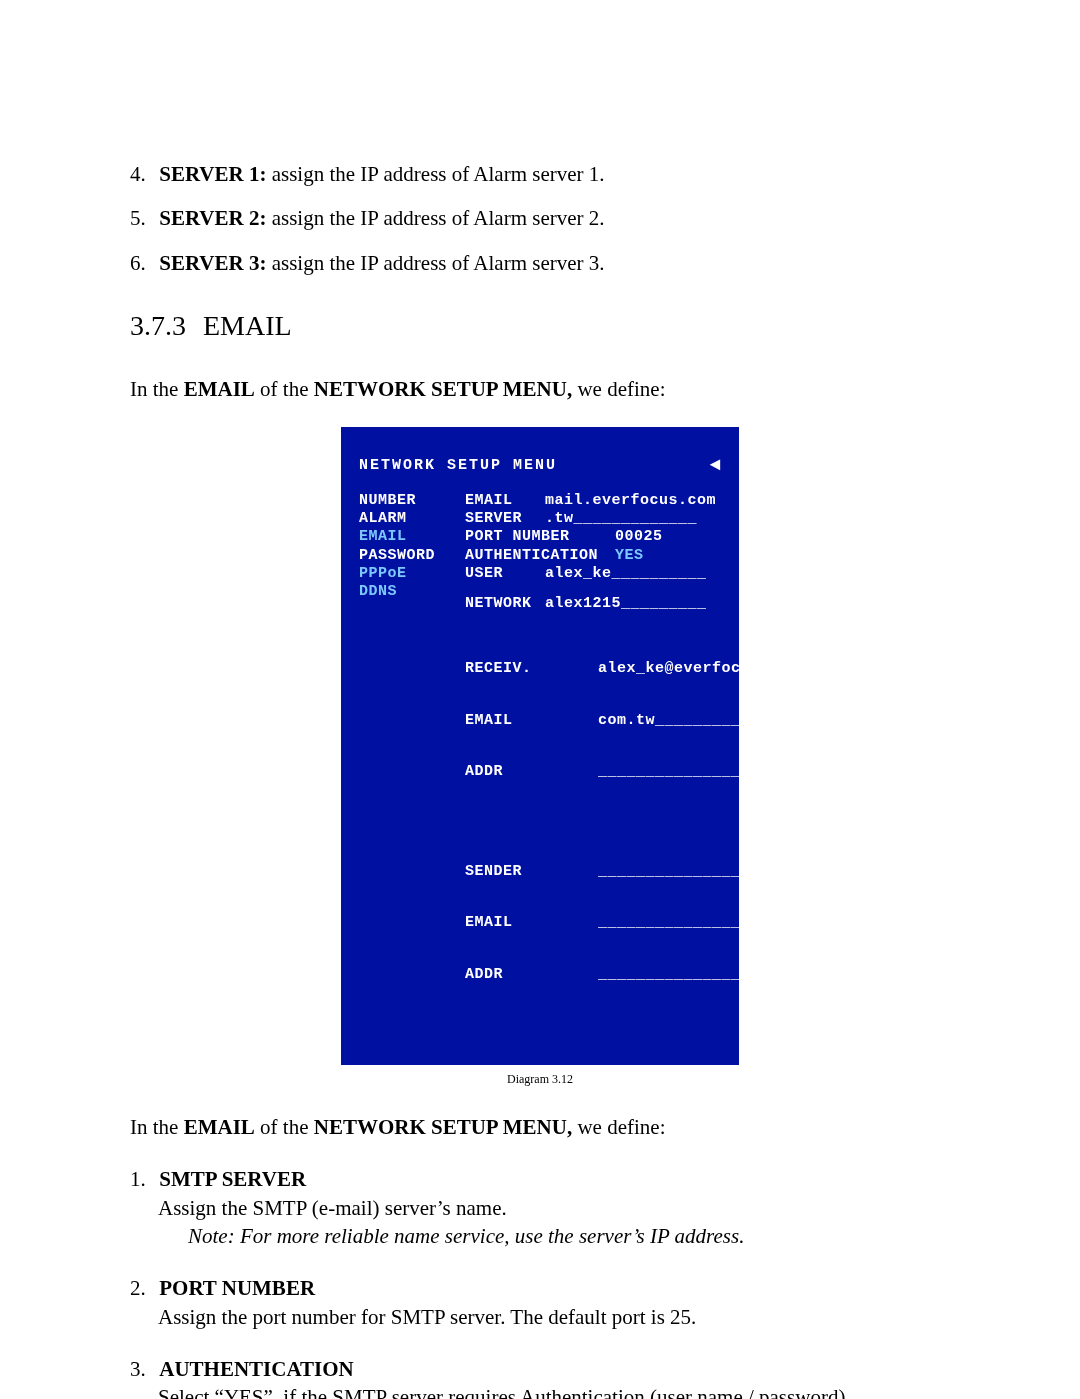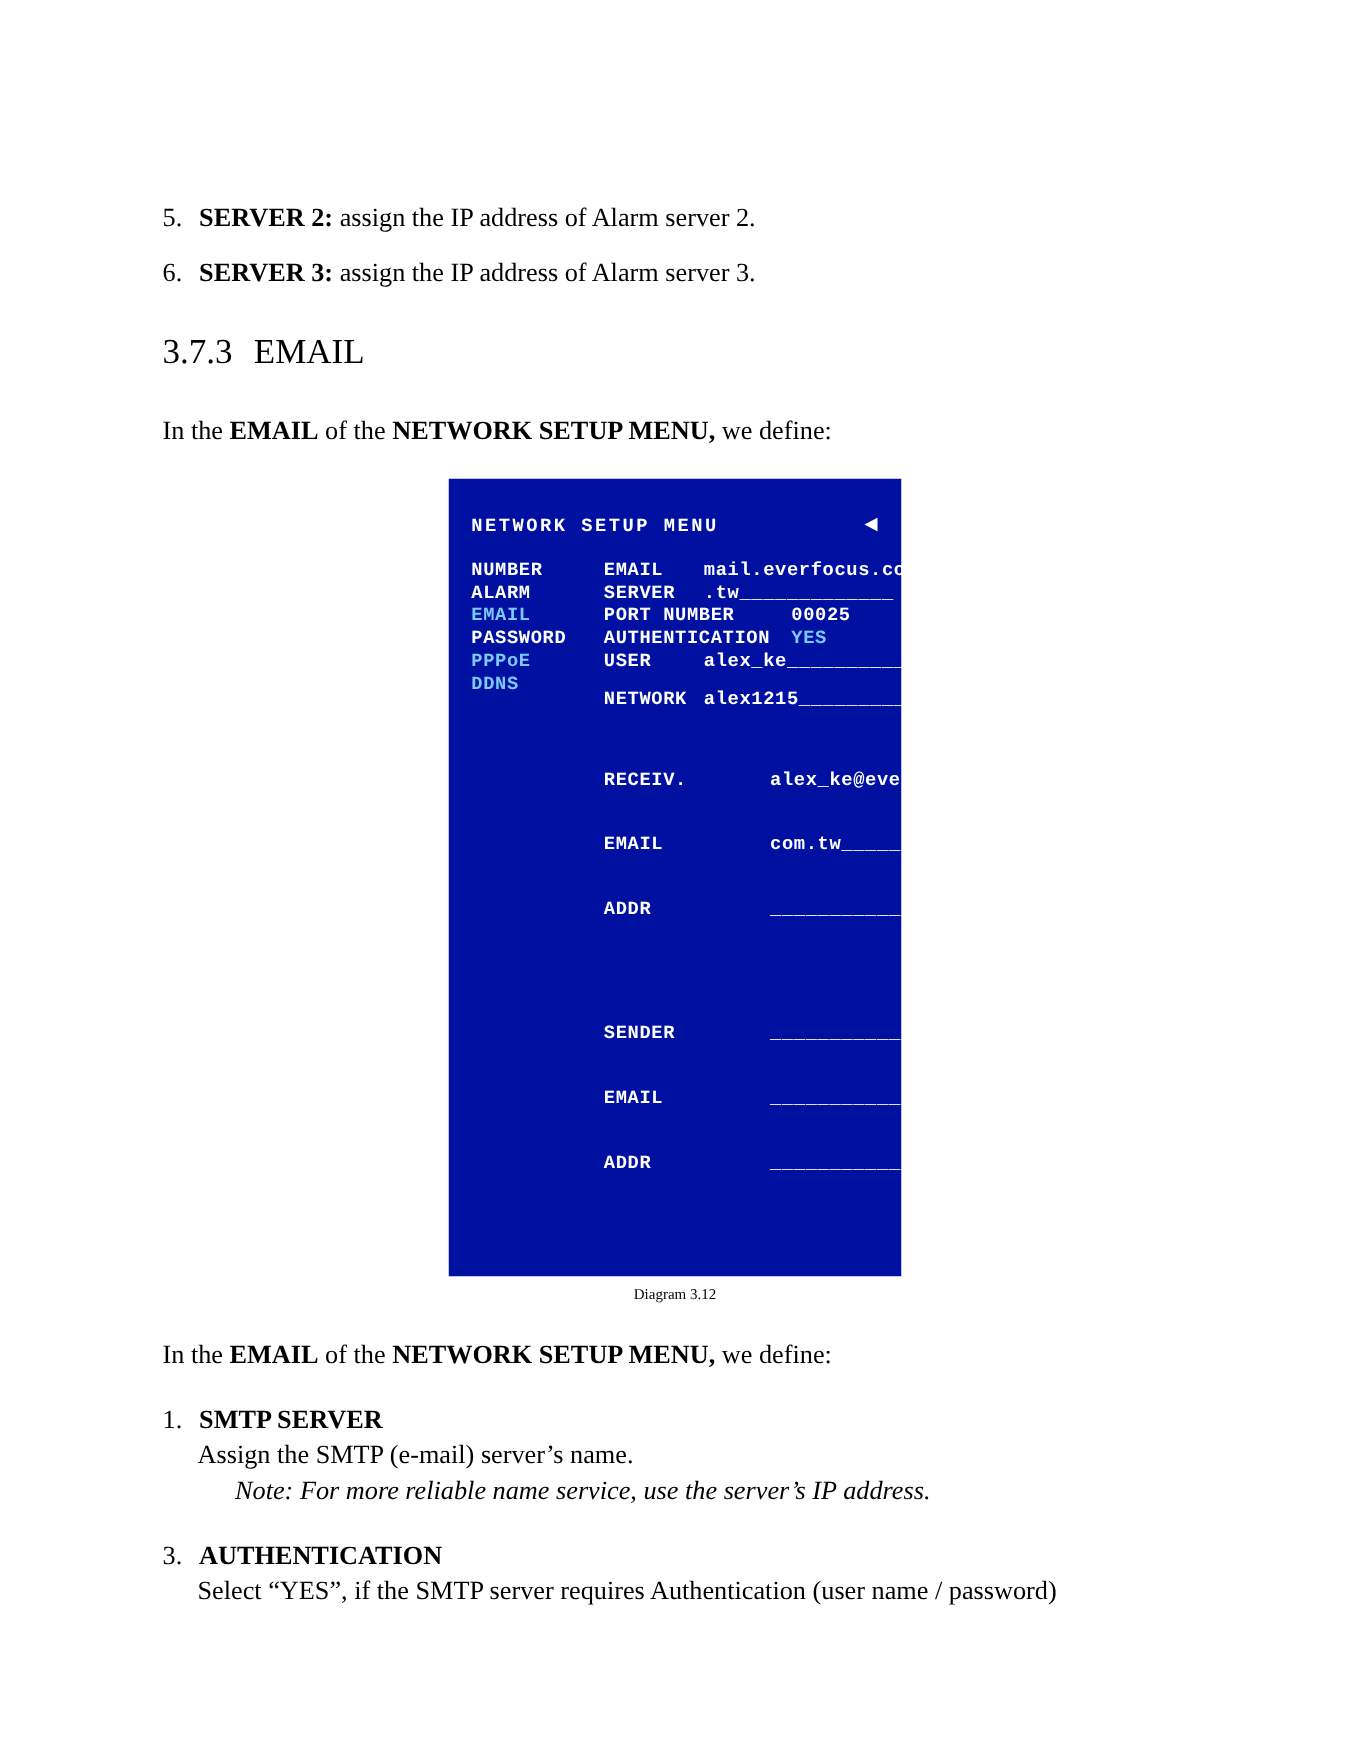--- a/index.html
+++ b/index.html
@@ -38,21 +38,21 @@
     display: inline-block;
     margin-right: 10px;
   }
   .intro {
     margin: 0 0 24px 0;
   }
   b { font-weight: bold; }
 
   
   .osd-wrapper {
-    width: 362px;
+    width: 398px;
     margin: 0 auto 6px auto;
   }
   .osd {
     background: #0010a0;
     color: #fff;
     font-family: "Courier New", monospace;
     font-weight: bold;
     font-size: 15px;
     line-height: 1.15;
     padding: 28px 18px 46px 18px;
@@ -139,20 +139,24 @@
     margin-left: 58px;
     font-style: italic;
   }
 </style>
 </head>
 <body>
 
 <div class="page">
 
   <ol class="server-list">
+    <li>
+      <span class="num">4.</span>
+      <b>SERVER 1:</b><span> assign the IP address of Alarm server 1.</span>
+    </li>
     <li>
       <span class="num">5.</span>
       <b>SERVER 2:</b><span> assign the IP address of Alarm server 2.</span>
     </li>
     <li>
       <span class="num">6.</span>
       <b>SERVER 3:</b><span> assign the IP address of Alarm server 3.</span>
     </li>
   </ol>
 
@@ -244,20 +248,25 @@
   </p>
 
   <ol class="def-list">
     <li>
       <span class="dl-num">1.</span>
       <b>SMTP SERVER</b>
       <div class="def-desc">Assign the SMTP (e-mail) server’s name.</div>
       <div class="def-note">Note: For more reliable name service, use the server’s IP address.</div>
     </li>
     <li>
+      <span class="dl-num">2.</span>
+      <b>PORT NUMBER</b>
+      <div class="def-desc">Assign the port number for SMTP server. The default port is 25.</div>
+    </li>
+    <li>
       <span class="dl-num">3.</span>
       <b>AUTHENTICATION</b>
       <div class="def-desc">Select “YES”, if the SMTP server requires Authentication (user name / password)</div>
     </li>
 
   </ol>
 
 </div>
 
 </body></html>

